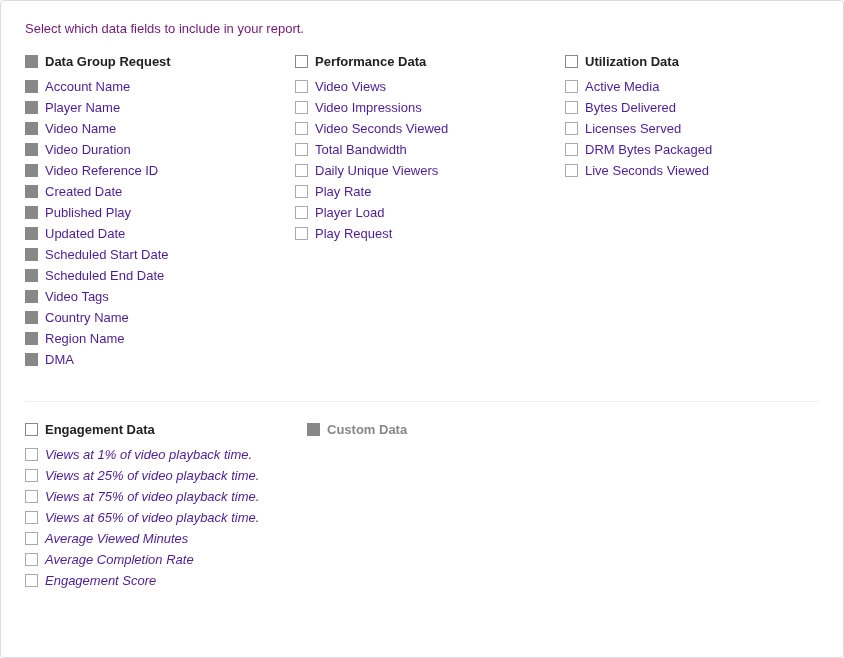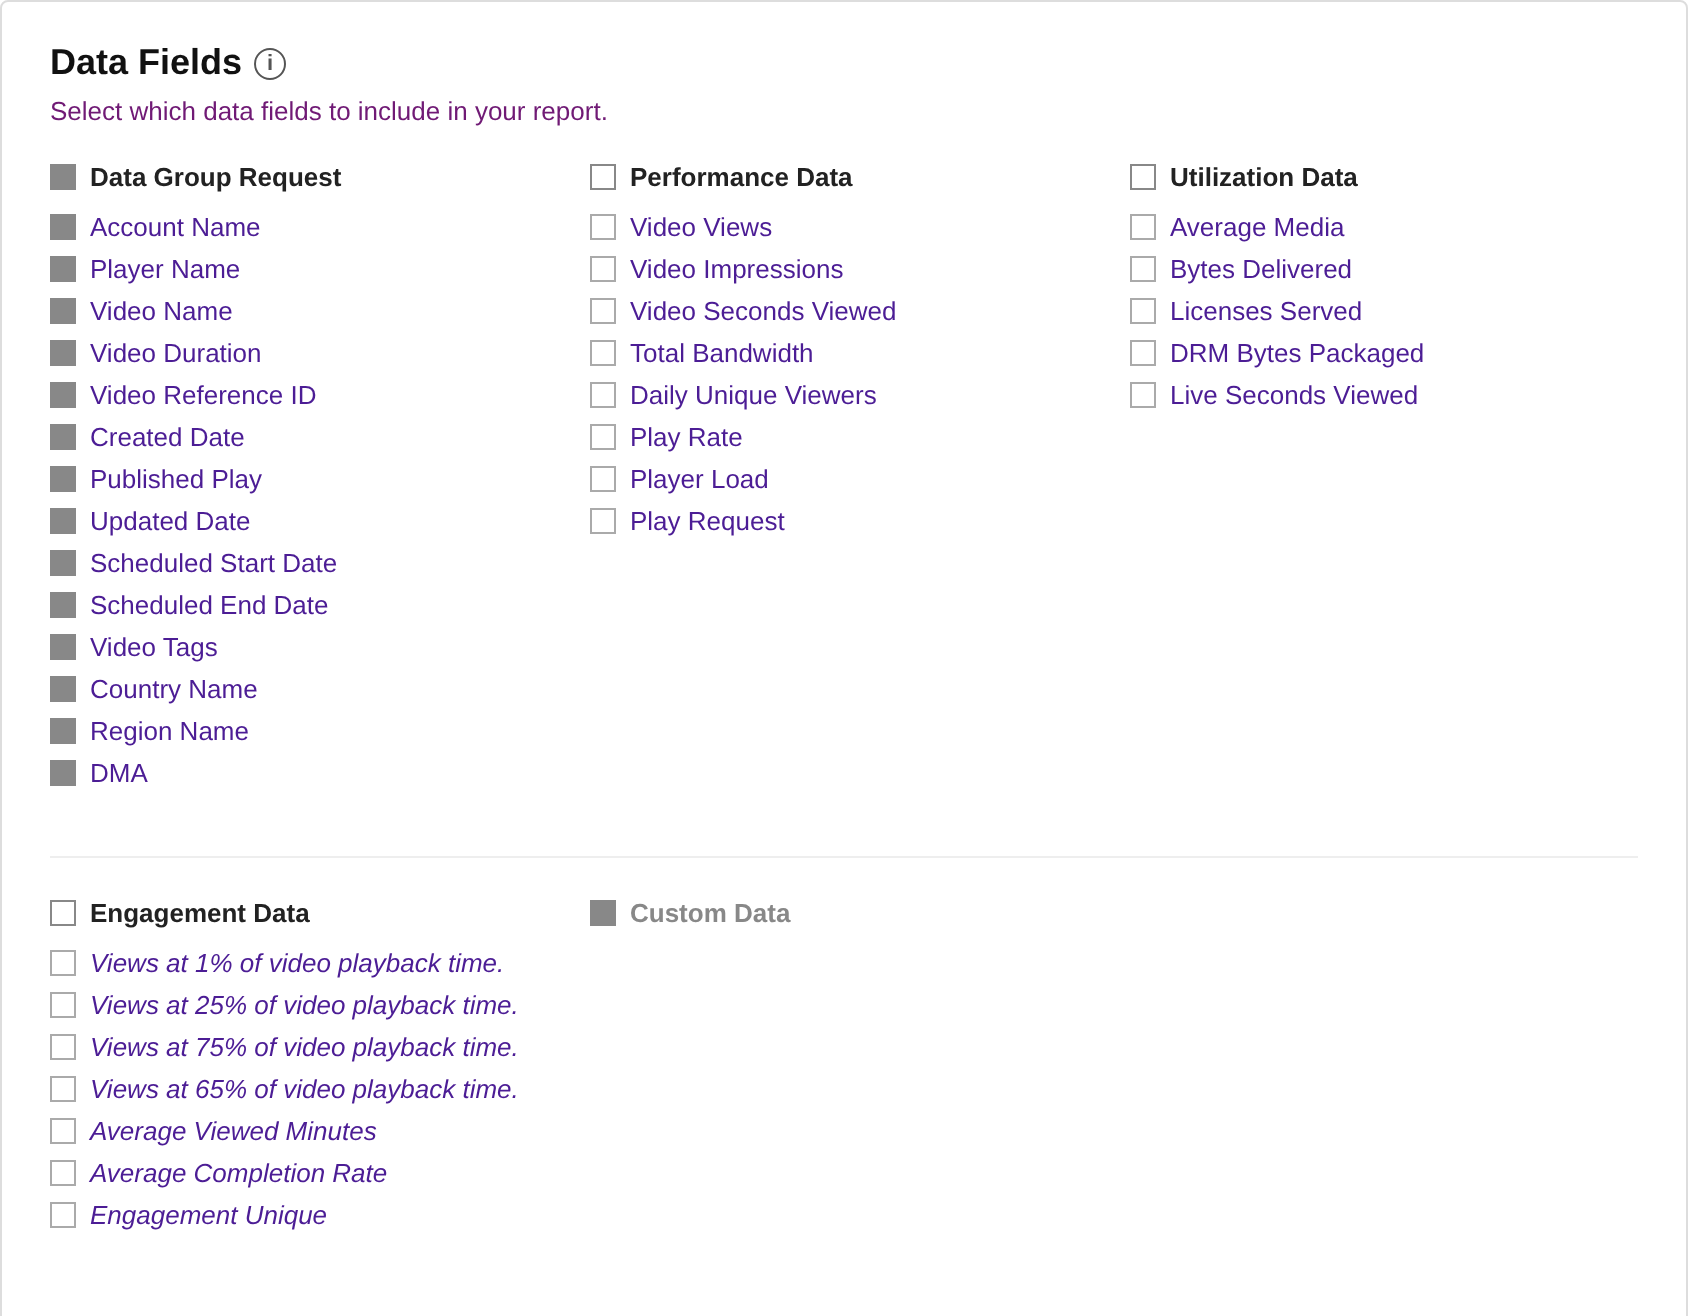--- a/index.html
+++ b/index.html
@@ -99,41 +99,37 @@
       width: 13px;
       height: 13px;
       border: 1.5px solid #aaa;
       background: #fff;
       flex-shrink: 0;
       cursor: pointer;
     }
     .engagement-section {
       display: grid;
       grid-template-columns: 270px 270px;
-      gap: 0;
+      gap: 12px;
       margin-bottom: 24px;
     }
     .engagement-items {
       margin-top: 10px;
       font-style: italic;
     }
     .divider {
       border: none;
       border-top: 1px solid #eee;
       margin: 20px 0;
     }
   </style>
 </head>
 <body>
 
 <div class="container">
-  <div class="page-title">
-    <span>Data Fields</span>
-    <span class="info-icon">i</span>
-  </div>
   <div class="subtitle">Select which data fields to include in your report.</div>
 
   <div class="fields-grid">
 
     <div class="field-group">
       <div class="group-header">
         <div class="group-checkbox"></div>
         <span>Data Group Request</span>
       </div>
       <div class="field-item">
@@ -233,21 +229,21 @@
       </div>
     </div>
 
     <div class="field-group">
       <div class="group-header">
         <div class="group-checkbox-empty"></div>
         <span>Utilization Data</span>
       </div>
       <div class="field-item">
         <div class="field-checkbox-empty"></div>
-        <span>Average Media</span>
+        <span>Active Media</span>
       </div>
       <div class="field-item">
         <div class="field-checkbox-empty"></div>
         <span>Bytes Delivered</span>
       </div>
       <div class="field-item">
         <div class="field-checkbox-empty"></div>
         <span>Licenses Served</span>
       </div>
       <div class="field-item">
@@ -291,21 +287,21 @@
         <div class="field-item">
           <div class="field-checkbox-empty"></div>
           <span>Average Viewed Minutes</span>
         </div>
         <div class="field-item">
           <div class="field-checkbox-empty"></div>
           <span>Average Completion Rate</span>
         </div>
         <div class="field-item">
           <div class="field-checkbox-empty"></div>
-          <span>Engagement Unique</span>
+          <span>Engagement Score</span>
         </div>
       </div>
     </div>
 
     <div class="field-group">
       <div class="group-header">
         <div class="group-checkbox"></div>
         <span style="color:#888; font-weight:700;">Custom Data</span>
       </div>
     </div>

